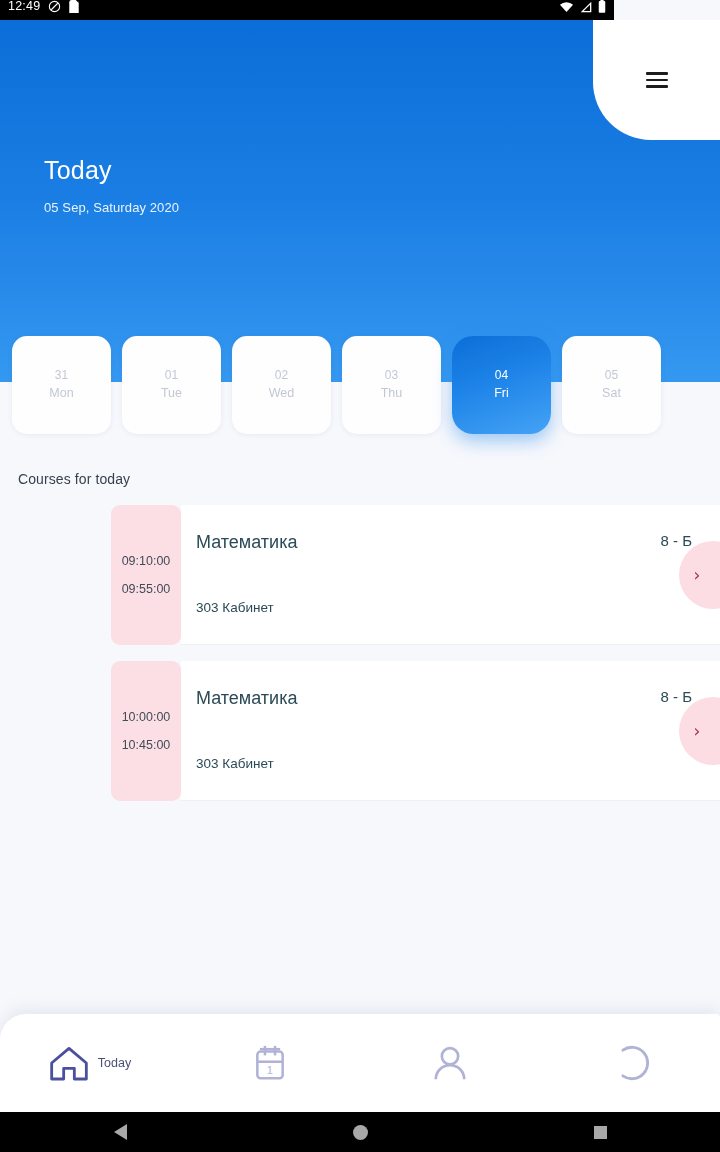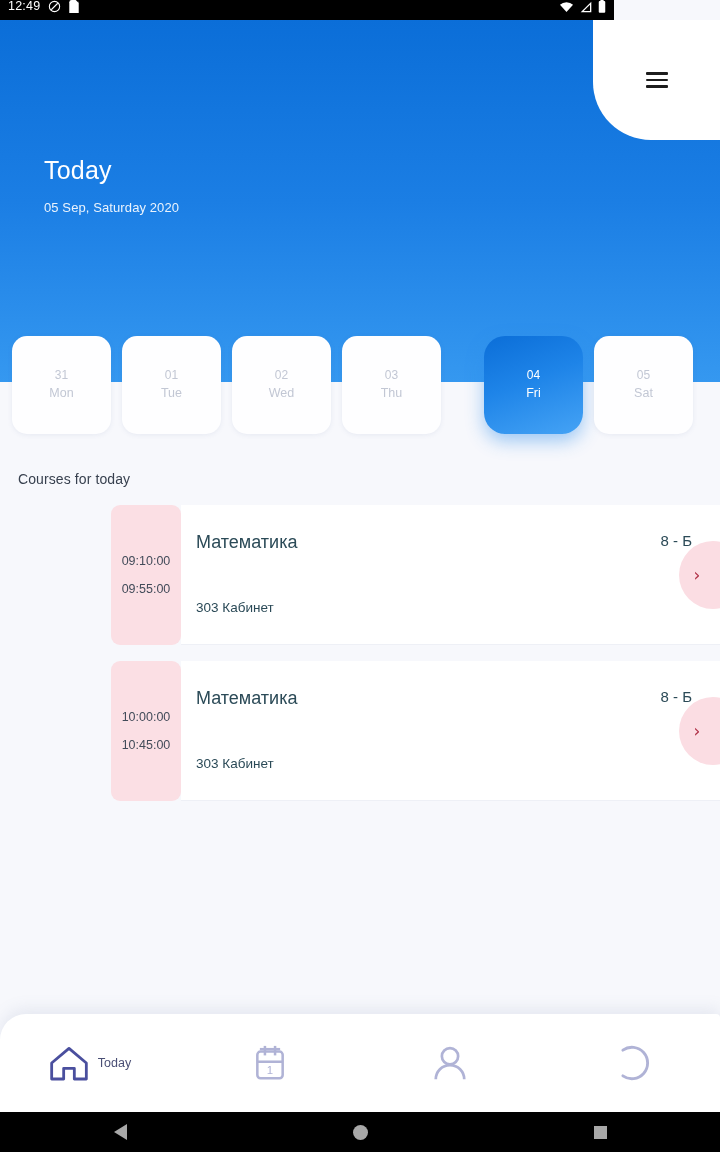--- a/index.html
+++ b/index.html
@@ -54,21 +54,20 @@
     box-shadow:0 1px 5px rgba(90,110,160,.10);
     display:flex; flex-direction:column; align-items:center; justify-content:center;
     gap:3px; flex:0 0 auto;
   }
   .day .dnum{ font-size:12px; color:#c2c7d4; line-height:1.15; }
   .day .ddow{ font-size:12.5px; color:#c2c7d4; line-height:1.15; }
   .day.active{
     background:linear-gradient(160deg,#0b6ed8 0%,#1e84e8 45%,#45a3f5 100%);
     box-shadow:0 7px 18px rgba(45,140,235,.45);
     border-radius:21px;
-    margin-left:32px;
   }
   .day.active .dnum,.day.active .ddow{ color:#ffffff; }
 
   
   .section-title{
     position:absolute; left:18px; top:471px;
     font-size:14px; color:#38414f; letter-spacing:.1px;
   }
 
   

